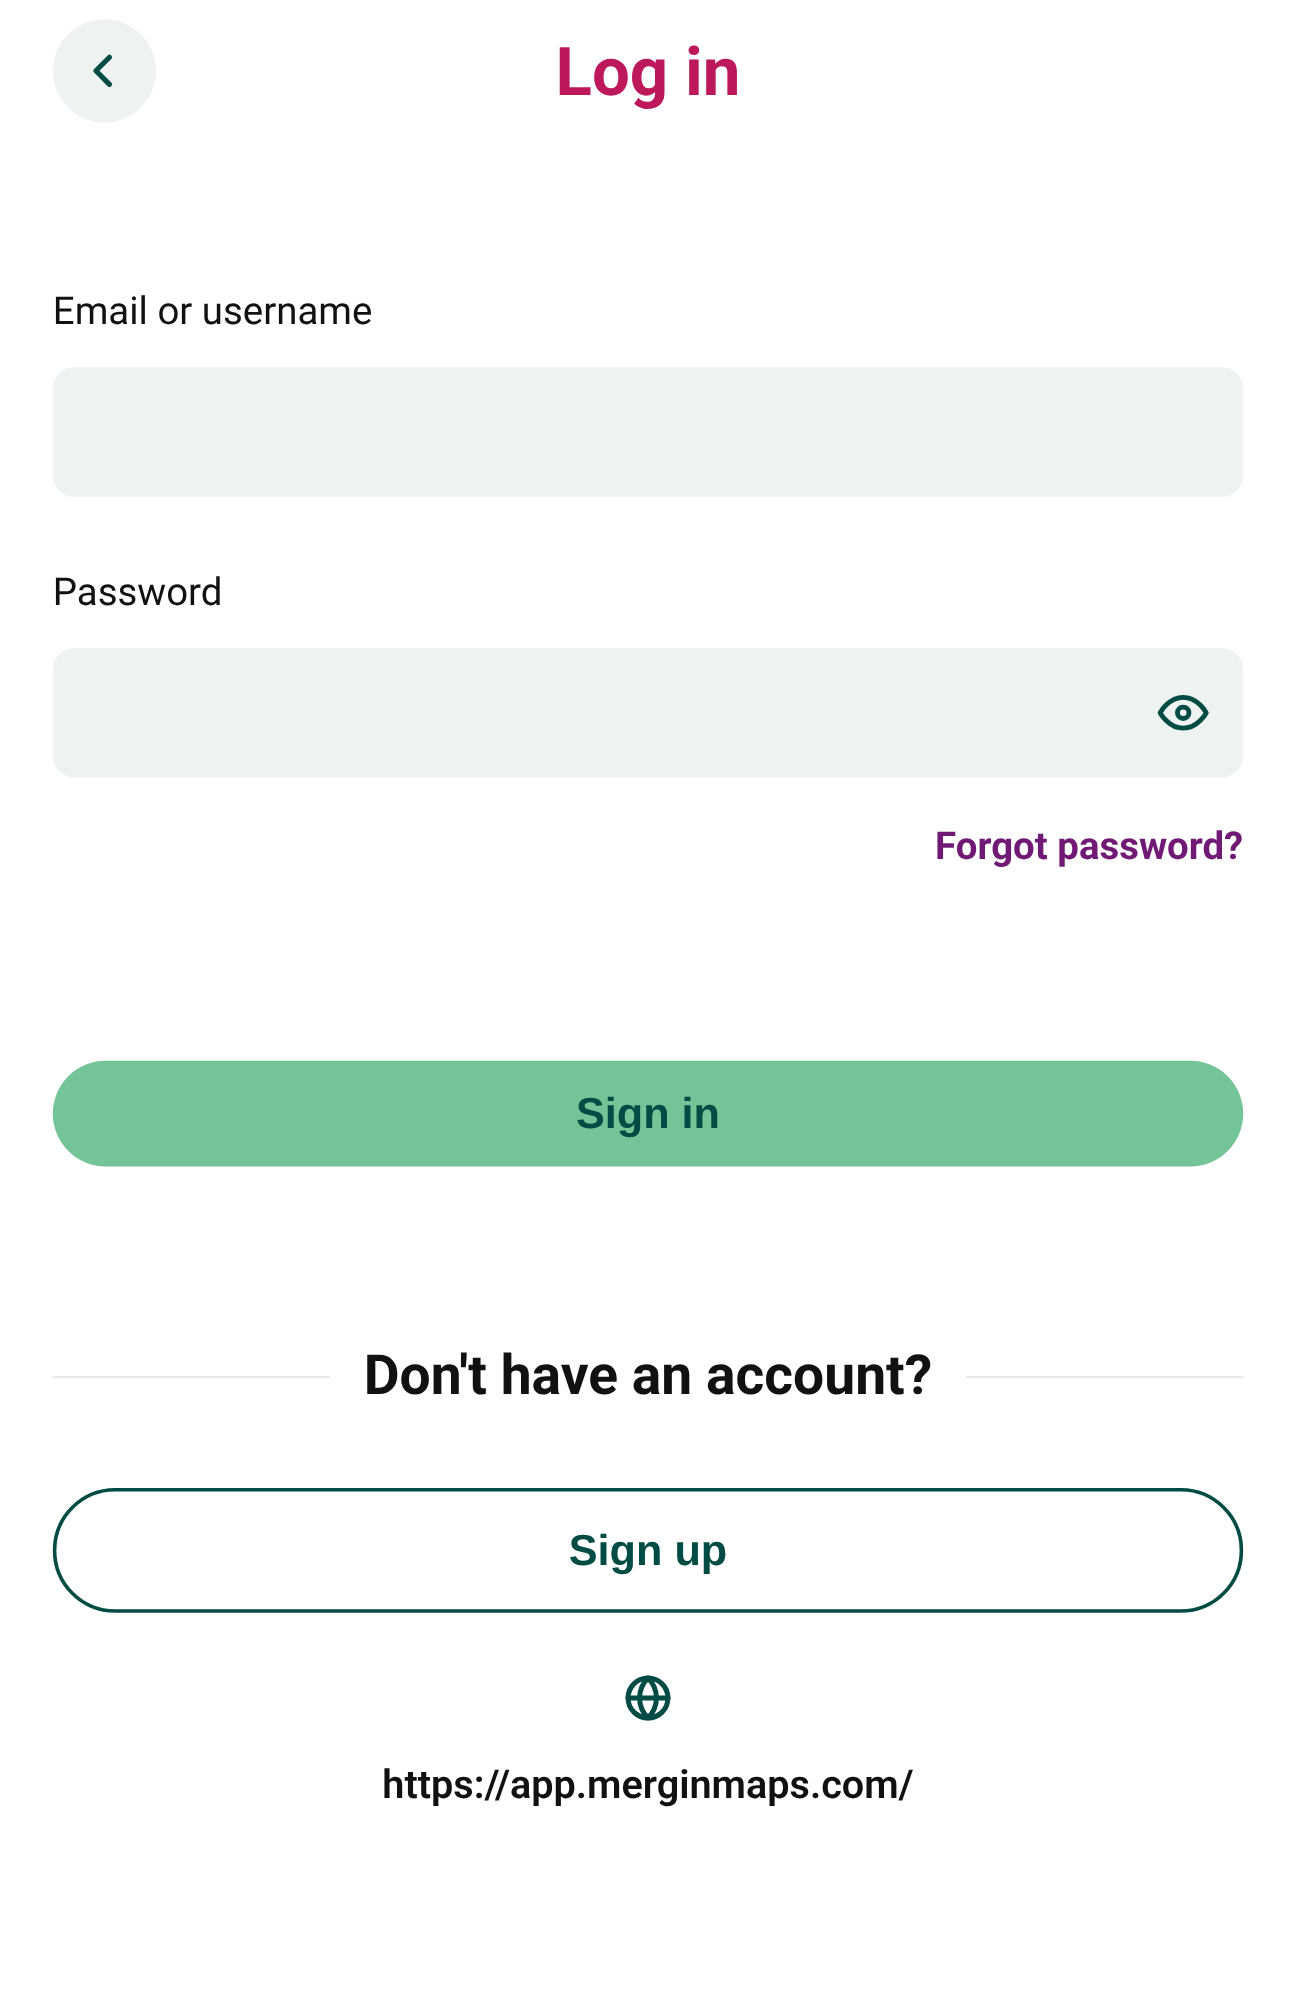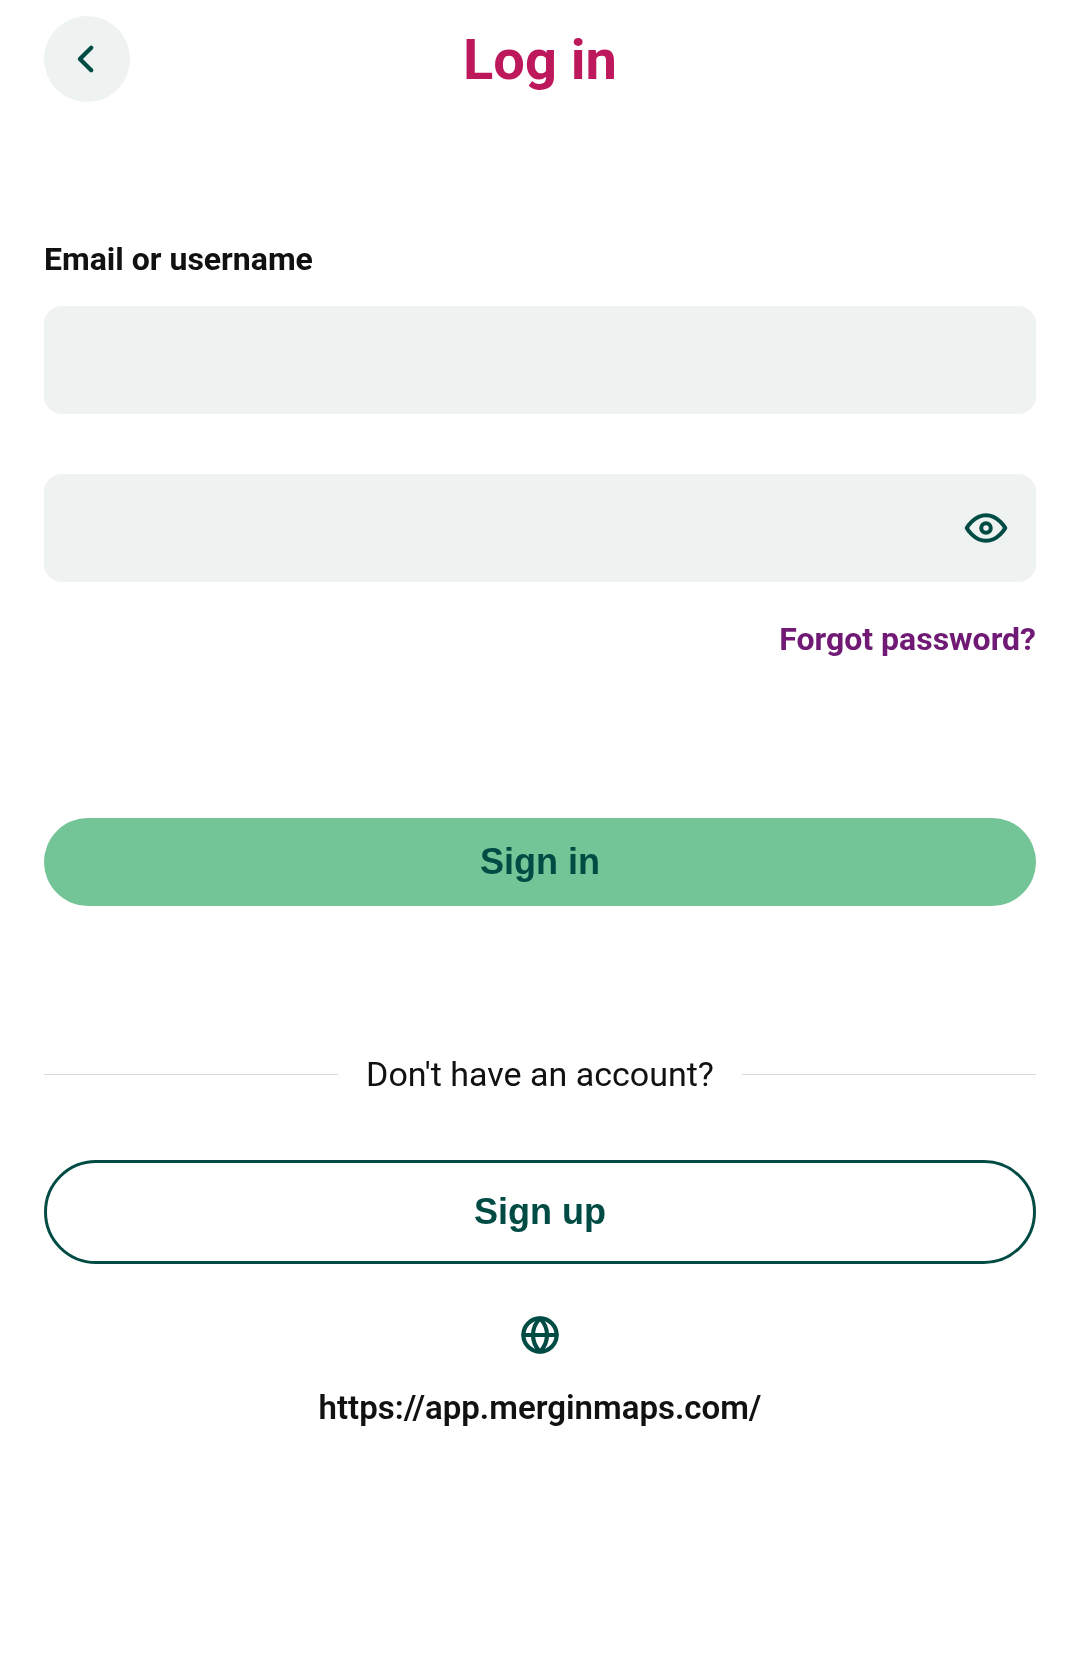--- a/index.html
+++ b/index.html
@@ -51,21 +51,21 @@
       font-size: 56px;
       font-weight: 700;
       color: #be185d;
       text-align: center;
     }
     .form-area {
       margin-top: 130px;
     }
     .field-label {
       font-size: 32px;
-      font-weight: 700;
+      font-weight: 400;
       color: #111;
       margin-bottom: 28px;
     }
     .input-wrap {
       background: #eef2f1;
       border-radius: 18px;
       height: 108px;
       display: flex;
       align-items: center;
       padding: 0 28px;
@@ -117,22 +117,22 @@
       align-items: center;
       margin-top: 148px;
       gap: 28px;
     }
     .divider-line {
       flex: 1;
       height: 1px;
       background: #d9d9d9;
     }
     .divider-text {
-      font-size: 34px;
-      font-weight: 400;
+      font-size: 46px;
+      font-weight: 700;
       color: #111;
     }
     .signup-btn {
       margin-top: 66px;
       width: 100%;
       height: 104px;
       border-radius: 52px;
       background: #ffffff;
       border: 3px solid #004c45;
       font-size: 36px;
@@ -174,20 +174,21 @@
     <h1 class="title">Log in</h1>
   </div>
 
   <div class="form-area">
 
     <div class="field-label">Email or username</div>
     <div class="input-wrap">
       <input type="text" value="" style="">
     </div>
 
+    <div class="field-label">Password</div>
     <div class="input-wrap" style="margin-bottom:0;">
       <input type="password" value="" style="">
       <button class="eye-btn">
         <svg viewBox="0 0 24 24" fill="none" stroke="#004c45" stroke-width="2.2" stroke-linecap="round" stroke-linejoin="round">
           <path d="M1.5 12s3.8-7 10.5-7 10.5 7 10.5 7-3.8 7-10.5 7S1.5 12 1.5 12z"></path>
           <circle cx="12" cy="12" r="2.6"></circle>
         </svg>
       </button>
     </div>
 

